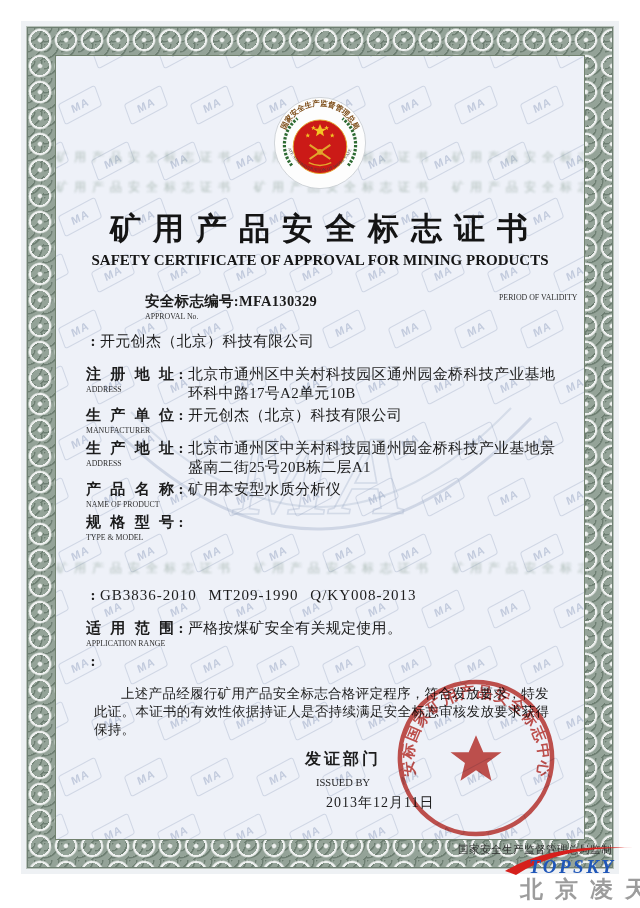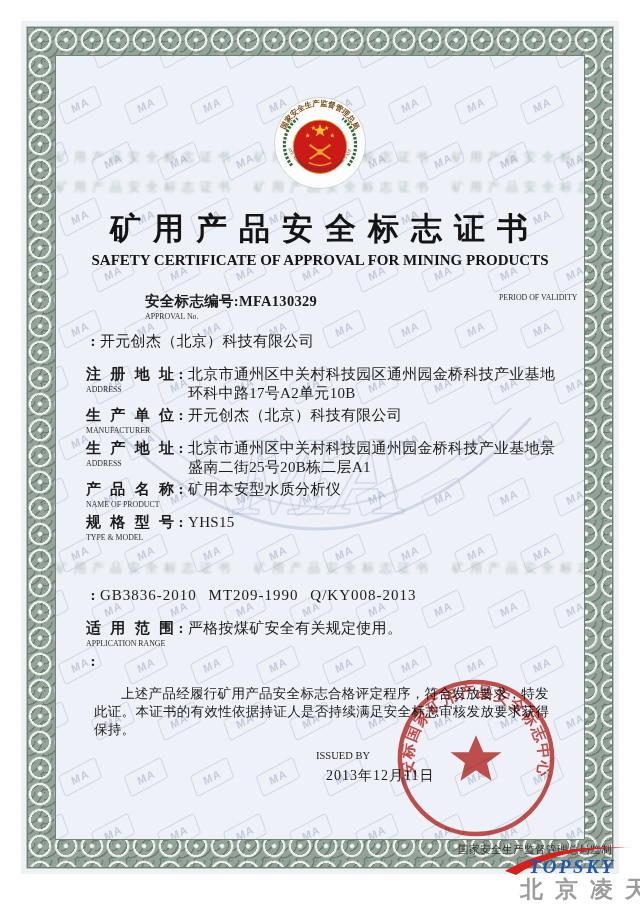--- a/index.html
+++ b/index.html
@@ -310,21 +310,20 @@
     <div class="colon">:</div>
     <div class="val">矿用本安型水质分析仪</div>
   </div>
 
   <div class="row">
     <div class="lbl">
       <div class="lbl-cn">规格型号</div>
       <div class="sub-en lbl-en">TYPE &amp; MODEL</div>
     </div>
     <div class="colon">:</div>
-    <div class="val">YHS15</div>
   </div>
 </div>
 
       <div id="standards-group">
   <div class="row">
     <div class="colon">:</div>
     <div class="val val-wide">GB3836-2010 MT209-1990 Q/KY008-2013</div>
   </div>
 
   <div class="row">
@@ -337,20 +336,21 @@
   </div>
 
   <div class="row">
     <div class="colon">:</div>
   </div>
 </div>
 
       <div class="declaration">上述产品经履行矿用产品安全标志合格评定程序，符合发放要求，特发此证。本证书的有效性依据持证人是否持续满足安全标志审核发放要求获得保持。</div>
 
       <div class="issued">
+        <div class="issued-cn">发证部门</div>
         <div class="issued-en">ISSUED BY</div>
       </div>
       <div class="date">2013年12月11日</div>
     </div>
 
     <svg class="seal" viewBox="0 0 170 170">
       <defs>
         <path id="sealArc" d="M 26,112 A 64,64 0 1 1 144,112" fill="none"></path>
       </defs>
       <circle cx="85" cy="85" r="77" fill="none" stroke="#c5403a" stroke-width="4.6"></circle>

